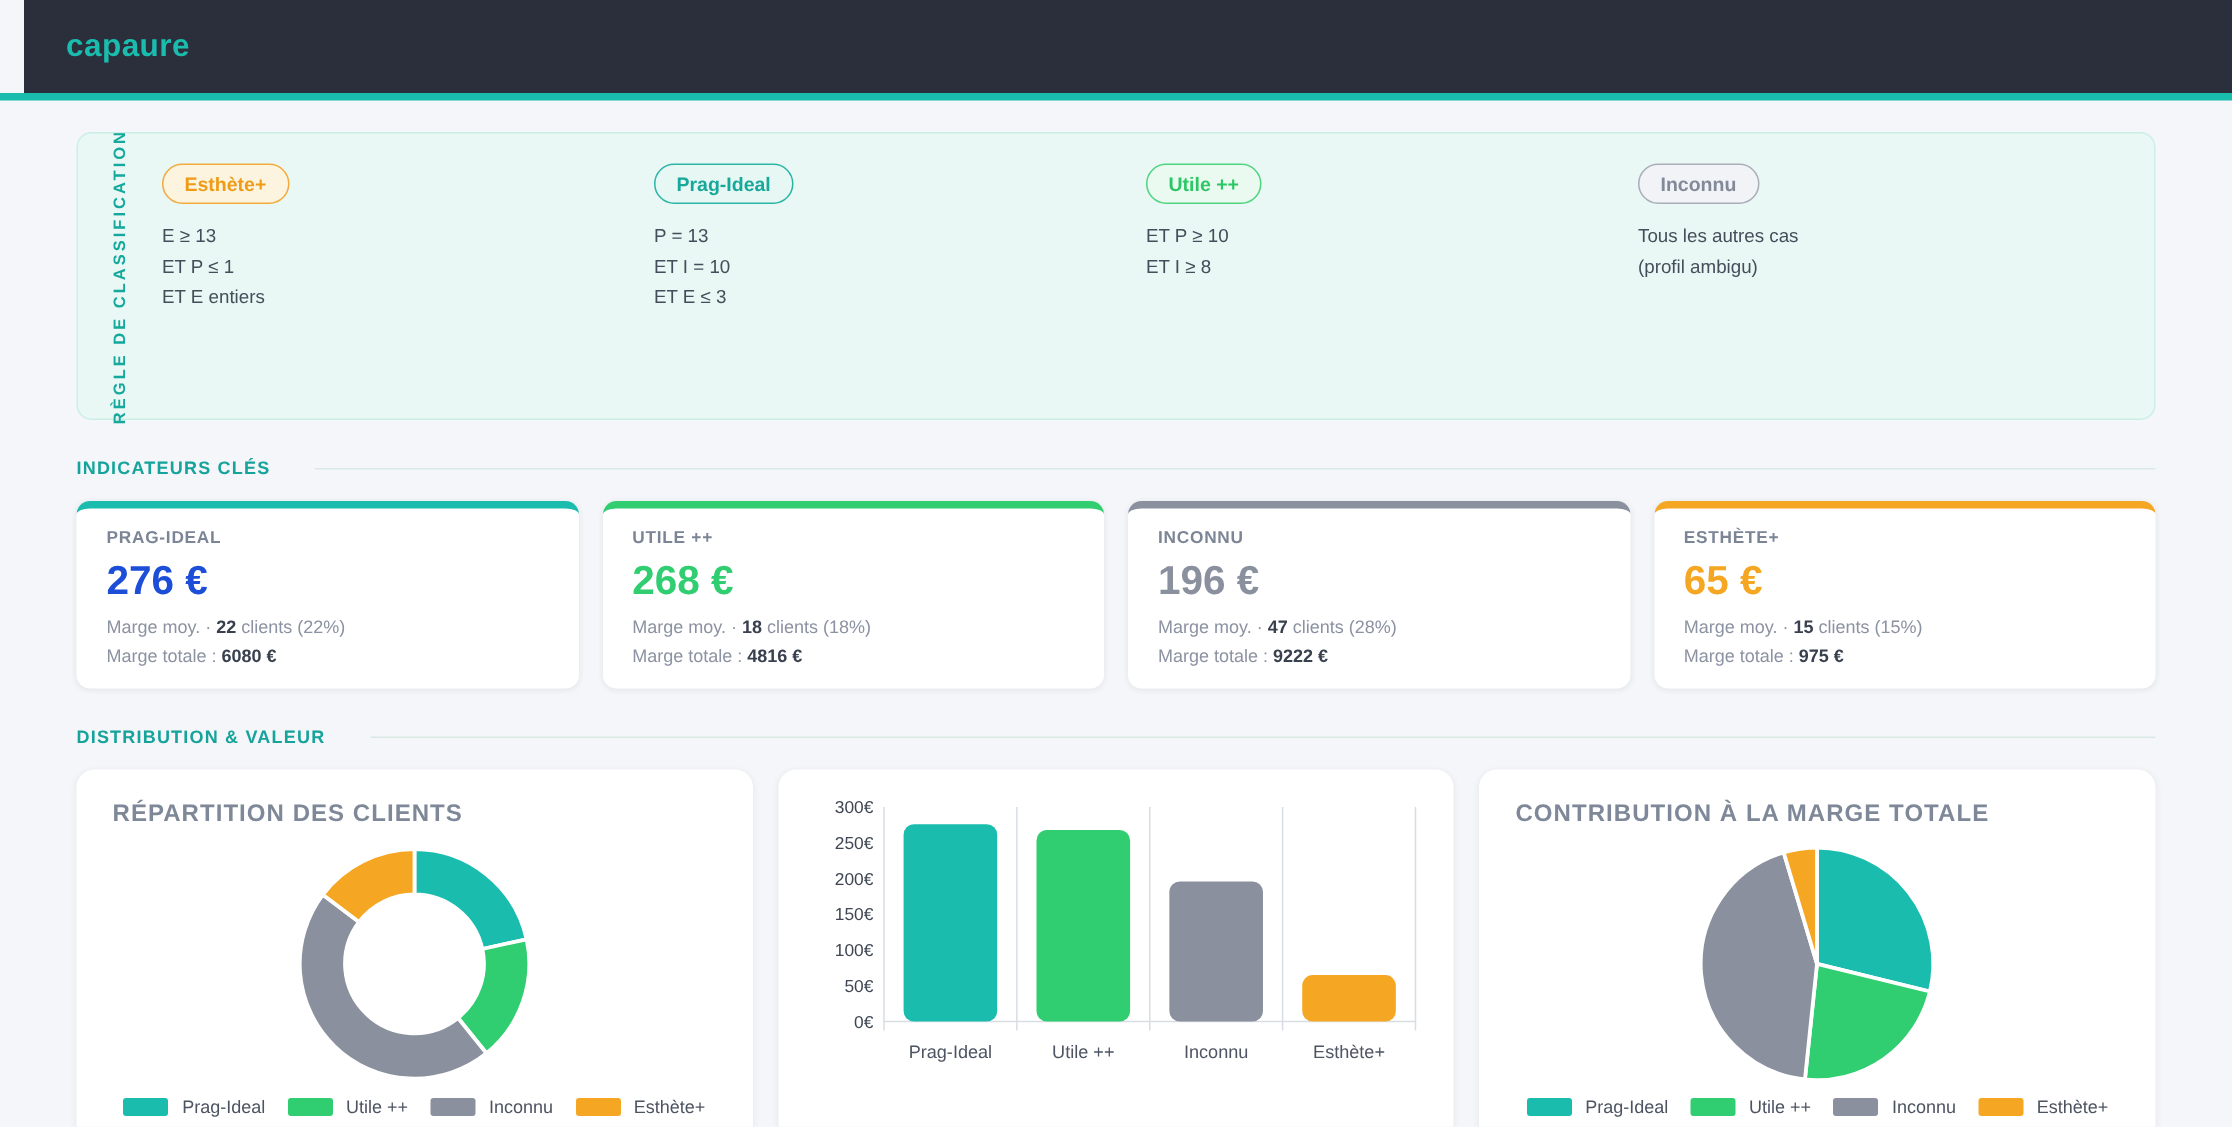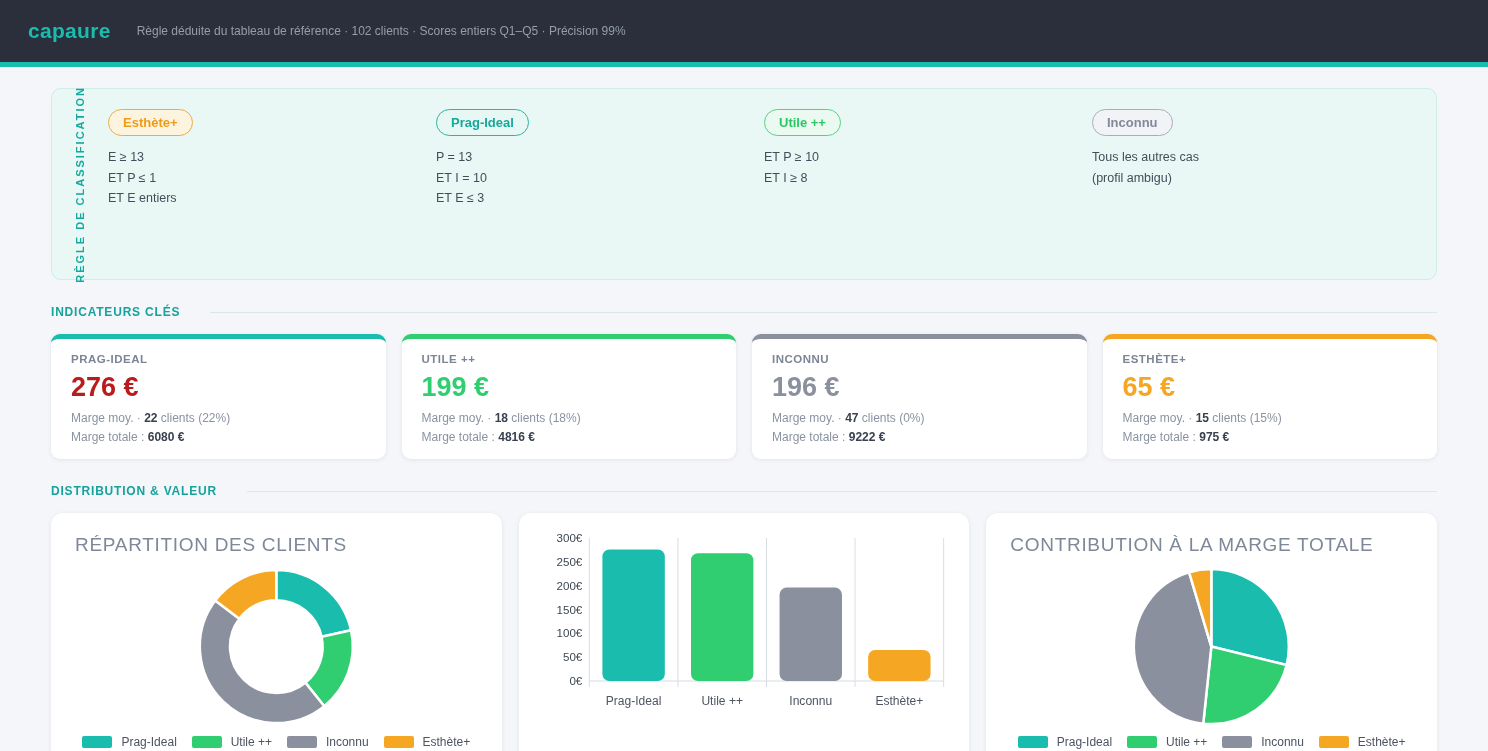--- a/index.html
+++ b/index.html
@@ -4,21 +4,21 @@
 <style>
   * { box-sizing: border-box; }
   html,body { margin:0; padding:0; }
   body {
     width:1488px; height:751px; overflow:hidden;
     background:#f4f6f9;
     font-family:"Liberation Sans","DejaVu Sans",sans-serif;
     color:#39414f;
   }
   
-  .topbar { background:#2b2f3c; height:62px; display:flex; align-items:center; padding:0 28px; gap:26px; }
+  .topbar { background:#2b2f3c; height:62px; display:flex; align-items:center; padding:0 28px; gap:26px;margin-left:16px; }
   .logo { color:#1abcad; font-size:21px; font-weight:800; letter-spacing:.3px; }
   .htext .page-title { color:#f2f4f7; font-size:15.5px; font-weight:700; margin-bottom:4px; }
   .htext .page-subtitle { color:#959daa; font-size:12px; }
   .accent-strip { height:5px; background:#1abcad; }
 
   main { padding:21px 51px 0; }
 
   
   .rules-panel { background:#e9f8f4; border:1px solid #cceee5; border-radius:10px; height:192px; display:flex; }
   .side-label-wrap { width:56px; display:flex; align-items:center; justify-content:center; }
@@ -44,34 +44,33 @@
     box-shadow:0 1px 4px rgba(44,54,67,.09); }
   .kpi-label { font-size:11.5px; font-weight:700; letter-spacing:.5px; color:#7c8596; }
   .kpi-value { font-size:27px; font-weight:800; margin:7px 0 8px; }
   .kpi-meta { font-size:12px; color:#8b92a1; margin-top:5px; }
   .kpi-meta b { color:#39414f; font-weight:700; }
 
   
   .charts-grid { display:grid; grid-template-columns:repeat(3,1fr); gap:17px; margin-bottom:11px; }
   .chart-card { background:#fff; border-radius:12px; padding:17px 24px 14px; height:249px;
     box-shadow:0 1px 5px rgba(44,54,67,.08); }
-  .chart-title { font-size:19px; font-weight:400; letter-spacing:.7px; color:#7e8898; margin:4px 0 4px; }
+  .chart-title { font-size:16px; font-weight:700; letter-spacing:.7px; color:#7e8898; margin:4px 0 4px; }
   .chart-svg { display:block; width:100%; }
   .legend { display:flex; justify-content:space-around; align-items:center; margin-top:2px; }
   .legend-item { display:flex; align-items:center; gap:9px; font-size:12px; color:#4c5462; cursor:pointer; }
   .legend-swatch { width:30px; height:12px; border-radius:2px; display:inline-block; }
 </style>
 </head>
 <body>
 
 <div>
   <header class="topbar">
     <div class="logo">capaure</div>
     <div class="htext">
-      <div class="page-subtitle">Règle déduite du tableau de référence  ·  102 clients  ·  Scores entiers Q1–Q5  ·  Précision 99%</div>
     </div>
   </header>
   <div class="accent-strip"></div>
 
   <main>
 
     <section class="rules-panel">
       <div class="side-label-wrap">
         <div class="side-label">RÈGLE DE CLASSIFICATION</div>
       </div>
@@ -98,34 +97,34 @@
     </section>
 
     <div class="section-head">
       <span class="section-label">INDICATEURS CLÉS</span>
       <span class="section-line"></span>
     </div>
 
     <div class="kpi-grid" id="kpi-grid">
         <div class="kpi-card" style="border-top-color: rgb(26, 188, 173);">
           <div class="kpi-label">PRAG-IDEAL</div>
-          <div class="kpi-value" style="color: #b91c1c;">276 €</div>
+          <div class="kpi-value" style="color: #1d4ed8;">276 €</div>
           <div class="kpi-meta"><span>Marge moy.  ·</span> <b>22</b> <span>clients (22%)</span></div>
           <div class="kpi-meta"><span>Marge totale :</span> <b>6080 €</b></div>
         </div>
         <div class="kpi-card" style="border-top-color: rgb(48, 206, 113);">
           <div class="kpi-label">UTILE ++</div>
-          <div class="kpi-value" style="color: rgb(48, 206, 113);">199 €</div>
+          <div class="kpi-value" style="color: rgb(48, 206, 113);">268 €</div>
           <div class="kpi-meta"><span>Marge moy.  ·</span> <b>18</b> <span>clients (18%)</span></div>
           <div class="kpi-meta"><span>Marge totale :</span> <b>4816 €</b></div>
         </div>
         <div class="kpi-card" style="border-top-color: rgb(138, 144, 157);">
           <div class="kpi-label">INCONNU</div>
           <div class="kpi-value" style="color: rgb(138, 144, 157);">196 €</div>
-          <div class="kpi-meta"><span>Marge moy.  ·</span> <b>47</b> <span>clients (0%)</span></div>
+          <div class="kpi-meta"><span>Marge moy.  ·</span> <b>47</b> <span>clients (28%)</span></div>
           <div class="kpi-meta"><span>Marge totale :</span> <b>9222 €</b></div>
         </div>
         <div class="kpi-card" style="border-top-color: rgb(245, 167, 36);">
           <div class="kpi-label">ESTHÈTE+</div>
           <div class="kpi-value" style="color: rgb(245, 167, 36);">65 €</div>
           <div class="kpi-meta"><span>Marge moy.  ·</span> <b>15</b> <span>clients (15%)</span></div>
           <div class="kpi-meta"><span>Marge totale :</span> <b>975 €</b></div>
         </div>
       </div>
 

